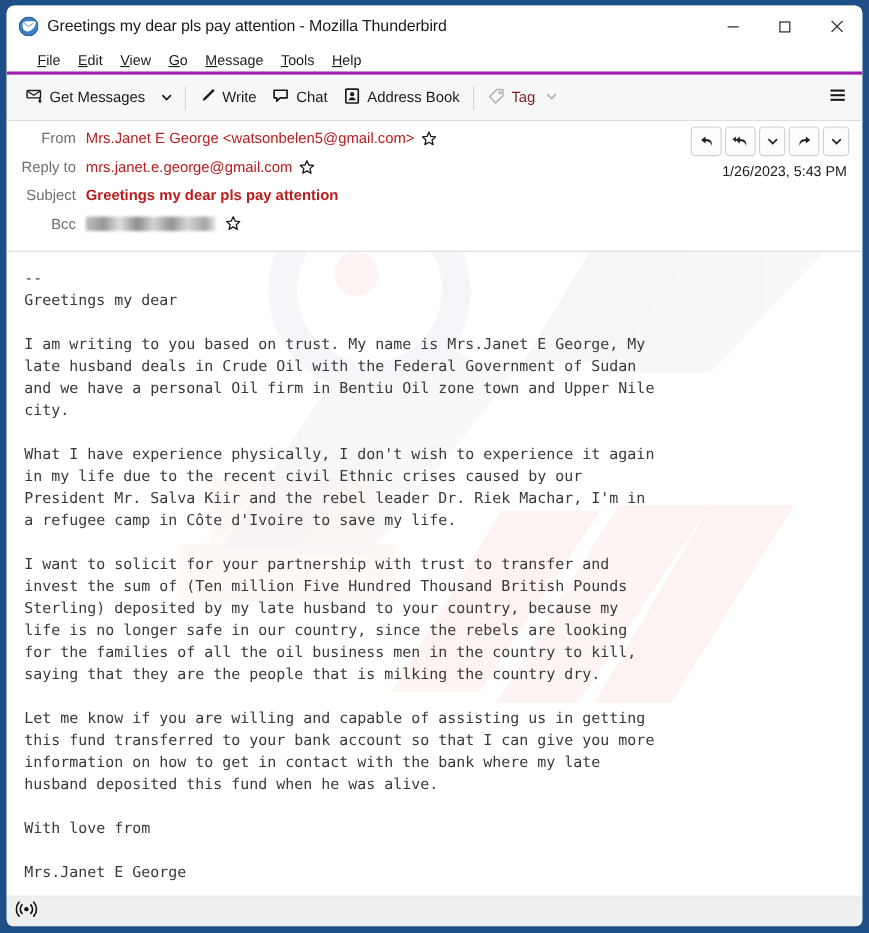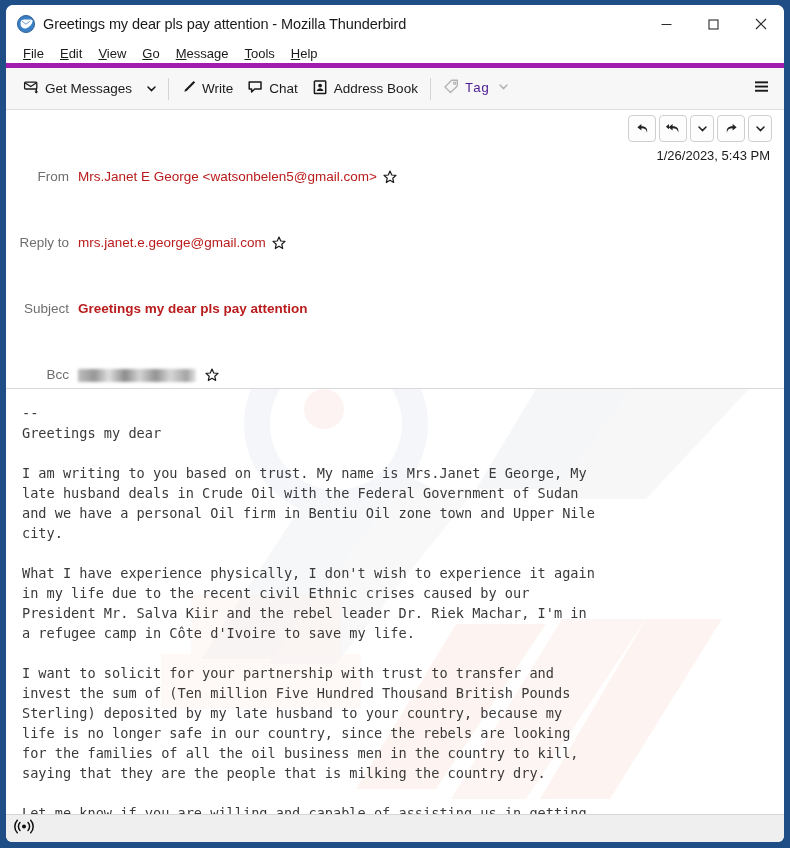--- a/index.html
+++ b/index.html
@@ -69,22 +69,22 @@
   }
   .win-btn svg { display: block; }
 
   
   #menu-bar {
     height: 25px;
     flex: 0 0 25px;
     background: #ffffff;
     display: flex;
     align-items: center;
-    padding-left: 9px;
-    border-bottom: 5px solid #a21caf;
+    padding-left: 20px;
+    border-bottom: 3px solid #a21caf;
   }
   .menu-item {
     font-size: 13px;
     color: #1a1a1a;
     padding: 1px 8px;
     cursor: default;
     white-space: nowrap;
   }
   .menu-item u { text-decoration: underline; }
 
@@ -105,21 +105,21 @@
     height: 30px;
     padding: 0 7px;
     border-radius: 4px;
     font-size: 13.5px;
     color: #1a1a1a;
     white-space: nowrap;
     cursor: default;
     background: transparent;
     border: none;
   }
-  .tb-button.disabled { color: #4c1d95; font-family: Liberation Mono, monospace; }
+  .tb-button.disabled { color: #7f1d1d; }
   .tb-caret {
     width: 24px; height: 30px;
     display: flex; align-items: center; justify-content: center;
     border-radius: 4px; cursor: default;
   }
   .tb-sep {
     width: 1px;
     height: 22px;
     background: #d4d4d4;
     margin: 0 5px;
@@ -135,24 +135,23 @@
   
   #msg-header {
     flex: 0 0 auto;
     background: #ffffff;
     padding: 8px 0 6px 0;
     border-bottom: 1px solid #d9d9d9;
     position: relative;
   }
   .hdr-row {
     display: flex;
-    align-items: flex-end;
+    align-items: flex-start;
     min-height: 26px;
     padding: 0 12px 0 0;
-    margin-top: 40px;
   }
   .hdr-label {
     width: 72px;
     flex: 0 0 72px;
     text-align: right;
     padding-right: 9px;
     font-size: 13.5px;
     color: #6e6e6e;
     white-space: nowrap;
   }

